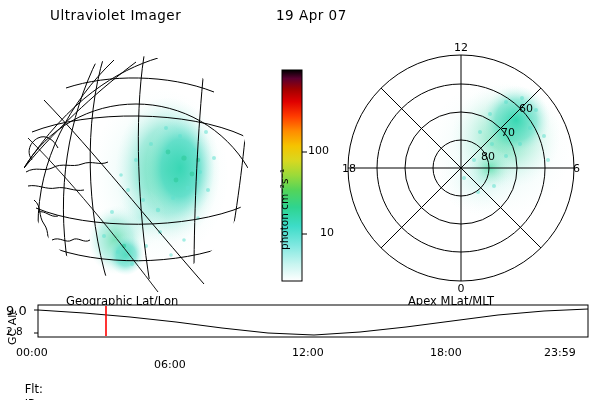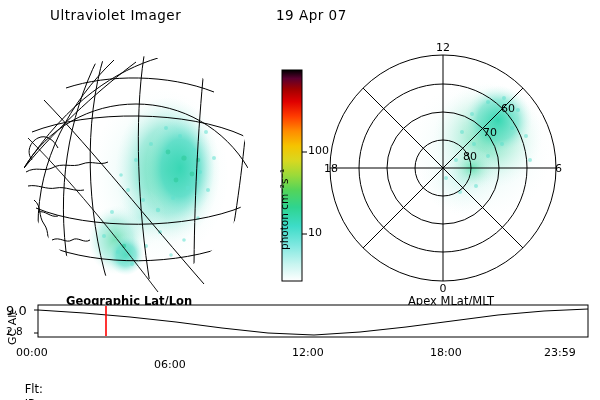--- a/index.html
+++ b/index.html
@@ -147,25 +147,25 @@
           <stop offset="0.91" stop-color="#a00000"></stop>
           <stop offset="0.96" stop-color="#5a0030"></stop>
           <stop offset="1.00" stop-color="#000000"></stop>
         </linearGradient>
       </defs>
       <rect x="2" y="2" width="20" height="211" fill="url(#cbgrad)" stroke="#000" stroke-width="1"></rect>
       <line x1="22" y1="84" x2="27" y2="84" stroke="#000" stroke-width="1"></line>
       <line x1="22" y1="166" x2="27" y2="166" stroke="#000" stroke-width="1"></line>
     </svg>
     <div class="tick" style="left:28px;top:76px;">100</div>
-    <div class="tick" style="left:28px;top:158px;">10</div>
+    <div class="tick" style="left:40px;top:158px;">10</div>
   </div>
   <div class="cbtitle" style="left:278px;top:250px;">photon cm⁻²s⁻¹</div>
 
-  <div class="panel" style="left:312px;top:40px;width:262px;height:255px;">
+  <div class="panel" style="left:330px;top:40px;width:262px;height:255px;">
     <svg width="262" height="255" viewBox="0 0 262 255">
       <defs>
         <clipPath id="dialclip">
             <circle cx="131" cy="128" r="113"></circle>
           </clipPath>
         <radialGradient id="pauA" cx="0.5" cy="0.5" r="0.5">
           <stop offset="0%" stop-color="#2fd6b0" stop-opacity="0.95"></stop>
           <stop offset="60%" stop-color="#63dfc8" stop-opacity="0.6"></stop>
           <stop offset="100%" stop-color="#d6f6f2" stop-opacity="0.03"></stop>
         </radialGradient>
@@ -218,21 +218,21 @@
       <text class="lbl" x="131" y="11" text-anchor="middle">12</text>
       <text class="lbl" x="12" y="132" text-anchor="start">18</text>
       <text class="lbl" x="250" y="132" text-anchor="end">6</text>
       <text class="lbl" x="131" y="252" text-anchor="middle">0</text>
       <text class="lbl" x="196" y="72" text-anchor="middle">60</text>
       <text class="lbl" x="178" y="96" text-anchor="middle">70</text>
       <text class="lbl" x="158" y="120" text-anchor="middle">80</text>
     </svg>
   </div>
 
-  <div class="axlabel" style="left:66px;top:294px;font-weight:bold;">Geographic Lat/Lon</div>
+  <div class="axlabel" style="left:66px;top:294px;">Geographic Lat/Lon</div>
   <div class="axlabel" style="left:408px;top:294px;">Apex MLat/MLT</div>
 
   <div class="panel" style="left:8px;top:303px;width:584px;height:42px;">
     <svg width="584" height="42" viewBox="0 0 584 42">
       <rect x="30" y="2" width="550" height="32" fill="#ffffff" stroke="#000" stroke-width="1"></rect>
       <polyline fill="none" stroke="#000000" stroke-width="1" points="30,7 76,10 122,14 168,19 214,25 260,30 306,32 352,29 398,24 444,18 490,12 536,8 580,6"></polyline>
       <line x1="30" y1="7" x2="26" y2="7" stroke="#000" stroke-width="1"></line>
       <line x1="30" y1="30" x2="26" y2="30" stroke="#000" stroke-width="1"></line>
       <line x1="98" y1="3" x2="98" y2="33" stroke="#ff0000" stroke-width="1.6"></line>
     </svg>

